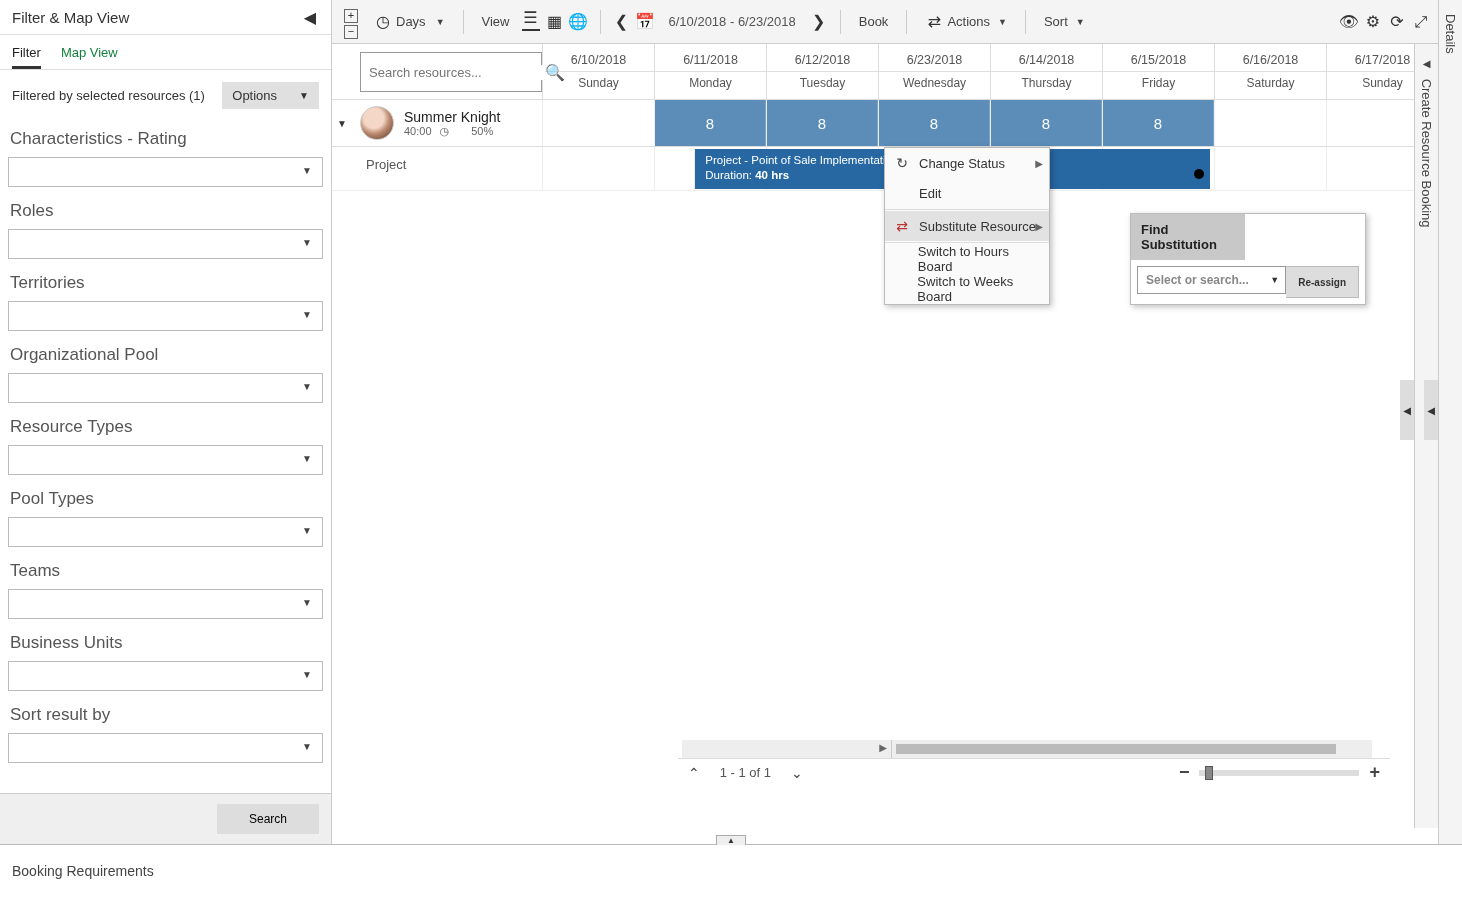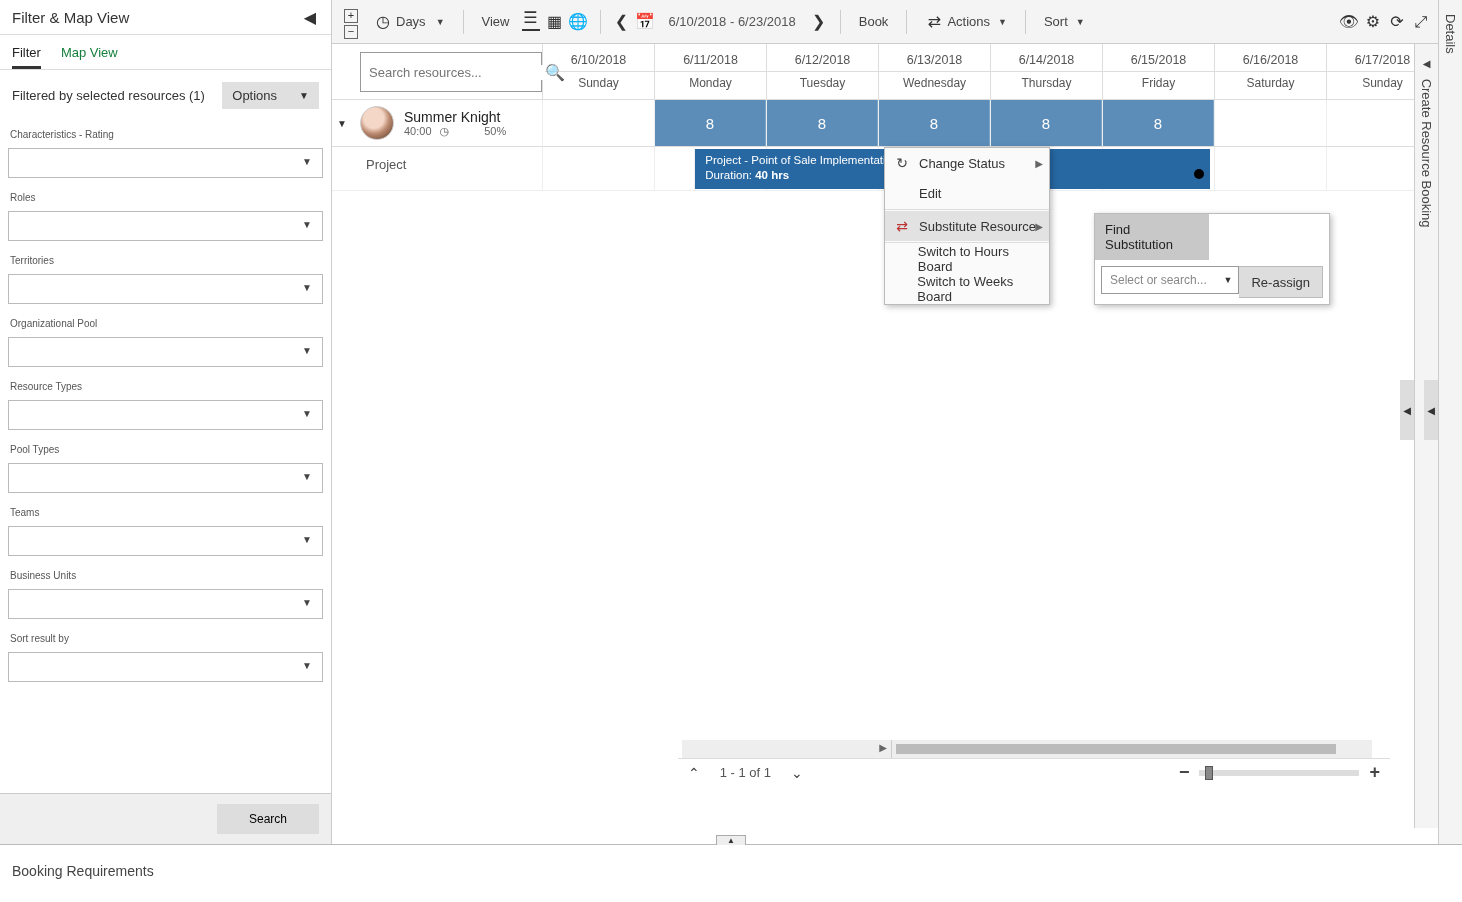--- a/index.html
+++ b/index.html
@@ -71,21 +71,21 @@
   }
   .lp-filters {
     flex: 1;
     overflow-y: auto;
     padding: 0 8px 10px 8px;
   }
   .filter-field {
     margin: 8px 0 14px 0;
   }
   .filter-label {
-    font-size: 10px;
+    font-size: 17px;
     color: #555;
     padding-left: 2px;
   }
   .filter-select {
     margin-top: 8px;
     width: 100%;
     height: 30px;
     border: 1px solid #bbb;
     background: #fff;
     padding: 0 8px;
@@ -362,21 +362,21 @@
     display:flex; align-items:center; padding:0 8px; font-size:12px; color:#888;
     position:relative;
   }
   .sub-select::after { content:"▼"; position:absolute; right:6px; font-size:9px; color:#333;}
   .reassign-btn {
     height:28px;
     background:#ddd;
     border:1px solid #bbb;
     border-left:none;
     padding:15px 12px;
-    font-size:13px;
+    font-size:10px;
     display:flex; align-items:center; cursor:pointer;
   }
   
   .right-rail {
     position: absolute;
     right: 0;
     top: 0;
     bottom: 58px;
     width: 24px;
     background: #f4f4f4;
@@ -596,21 +596,21 @@
         </div>
       <div class="sched-header-cell">
           <div class="date">6/11/2018</div>
           <div class="day">Monday</div>
         </div>
       <div class="sched-header-cell">
           <div class="date">6/12/2018</div>
           <div class="day">Tuesday</div>
         </div>
       <div class="sched-header-cell">
-          <div class="date">6/13/2018</div>
+          <div class="date">6/23/2018</div>
           <div class="day">Wednesday</div>
         </div>
       <div class="sched-header-cell">
           <div class="date">6/14/2018</div>
           <div class="day">Thursday</div>
         </div>
       <div class="sched-header-cell">
           <div class="date">6/15/2018</div>
           <div class="day">Friday</div>
         </div>
@@ -627,21 +627,21 @@
 
   <div class="resource-row">
     <div class="resource-cell">
       <div class="resource-caret">▼</div>
       <div class="avatar"></div>
       <div class="res-info">
         <div class="name">Summer Knight</div>
         <div class="res-sub">
           <span>40:00</span>
           <span>◷</span>
-          <span style="margin-left:27px">50%</span>
+          <span style="margin-left:14px">50%</span>
         </div>
       </div>
     </div>
     <div class="res-days-row">
       <div class="hour-cell"></div>
       <div class="hour-cell work first">8</div>
       <div class="hour-cell work">8</div>
       <div class="hour-cell work">8</div>
       <div class="hour-cell work">8</div>
       <div class="hour-cell work">8</div>
@@ -689,21 +689,21 @@
     <div class="ctx-row">
       <span class="ico"></span>
       <span>Switch to Hours Board</span>
     </div>
     <div class="ctx-row">
       <span class="ico"></span>
       <span>Switch to Weeks Board</span>
     </div>
   </div>
 
-  <div class="sub-panel" style="left:762px; top:213px;">
+  <div class="sub-panel" style="left:798px; top:213px;font-weight:bold;">
     <div class="sub-panel-header">Find Substitution</div>
     <div class="sub-panel-body">
       <div class="sub-select">
         <span>Select or search...</span>
       </div>
       <div class="reassign-btn">Re-assign</div>
     </div>
   </div>
 
   <div class="hscroll">

